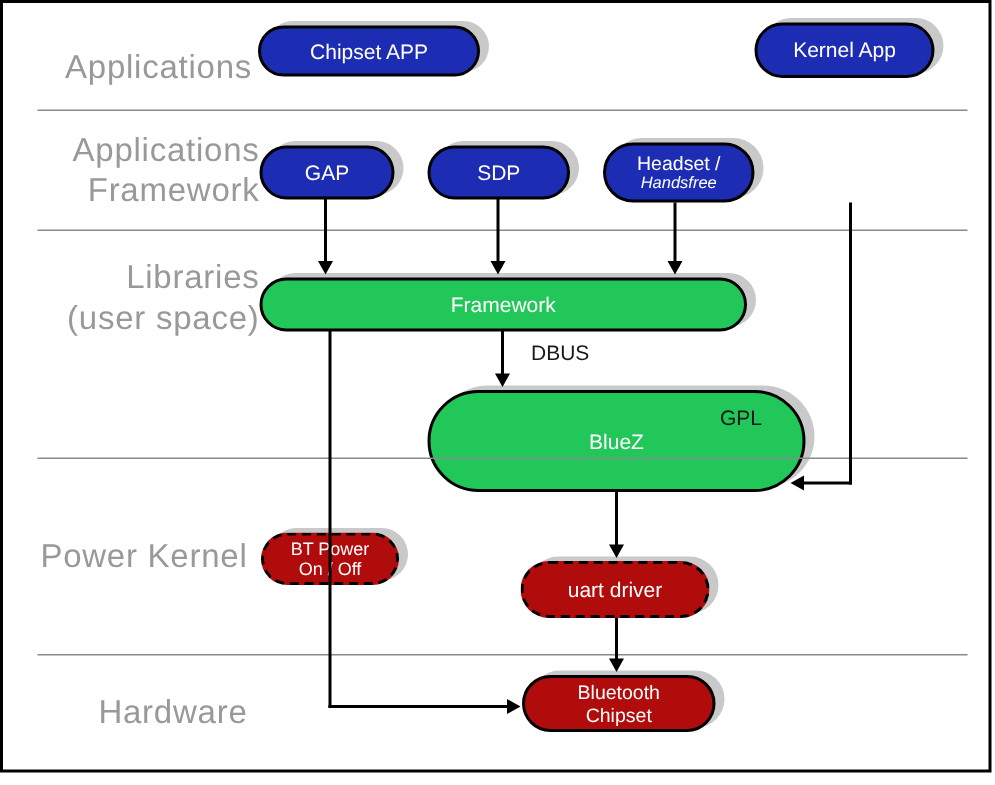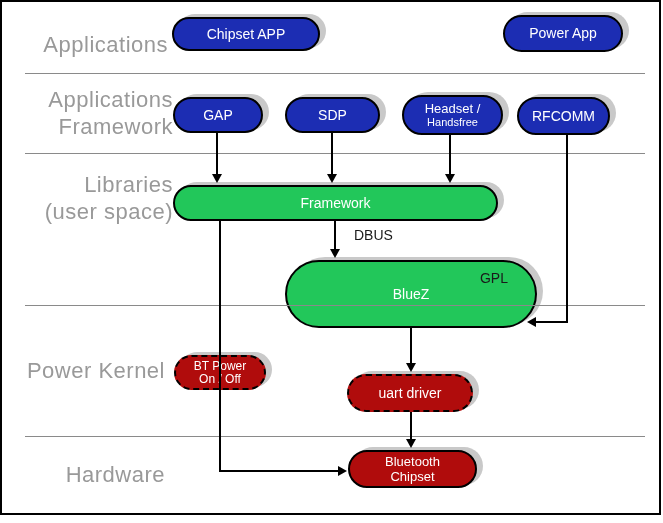--- a/index.html
+++ b/index.html
@@ -40,21 +40,21 @@
   .blue  { background:#1c2db3; }
   .green { background:#22c75a; }
   .red   { background:#b00c0c; }
   .dashed { border-style:dashed; }
 
   #settings-app { left:172px; top:17px;  width:148px; height:34px; }
   #phone-app    { left:503px; top:15px;  width:120px; height:37px; }
   #gap          { left:173px; top:97px;  width:90px;  height:36px; }
   #sdp          { left:285px; top:97px;  width:95px;  height:36px;text-align:center; }
   #headset      { left:402px; top:95px;  width:101px; height:40px; font-size:13px; line-height:14px; }
-  #headset .sub { font-size:11px; line-height:12px; }
+  #headset .sub { font-size:11px; line-height:12px;font-style:italic; }
   #rfcomm       { left:517px; top:97px;  width:93px;  height:38px; }
   #framework-pill { left:173px; top:185px; width:325px; height:36px; }
   #bluez        { left:285px; top:260px; width:252px; height:68px; }
   #bluez-tag    { position:absolute; top:9px; right:27px; color:#1a1a1a; font-size:14px; }
   #bt-power     { left:174px; top:355px; width:92px;  height:35px; font-size:12px; line-height:13px; }
   #uart         { left:347px; top:374px; width:126px; height:38px; }
   #chipset      { left:348px; top:450px; width:129px; height:38px; font-size:13px; line-height:15px; }
 
   
   .vline, .hline { position:absolute; background:#000; z-index:4; }
@@ -115,35 +115,32 @@
     <span>Power Kernel</span>
   </div>
   <div class="layer-label" id="lbl-hw">
     <span>Hardware</span>
   </div>
 
   <div class="pill blue" id="settings-app">
     <span>Chipset APP</span>
   </div>
   <div class="pill blue" id="phone-app">
-    <span>Power App</span>
+    <span>Kernel App</span>
   </div>
 
   <div class="pill blue" id="gap">
     <span>GAP</span>
   </div>
   <div class="pill blue" id="sdp">
     <span>SDP</span>
   </div>
   <div class="pill blue" id="headset">
     <div>Headset /</div>
     <div class="sub">Handsfree</div>
-  </div>
-  <div class="pill blue" id="rfcomm">
-    <span>RFCOMM</span>
   </div>
 
   <div class="pill green" id="framework-pill">
     <span>Framework</span>
   </div>
   <div class="pill green" id="bluez">
     <span>BlueZ</span>
     <span id="bluez-tag">GPL</span>
   </div>
 

